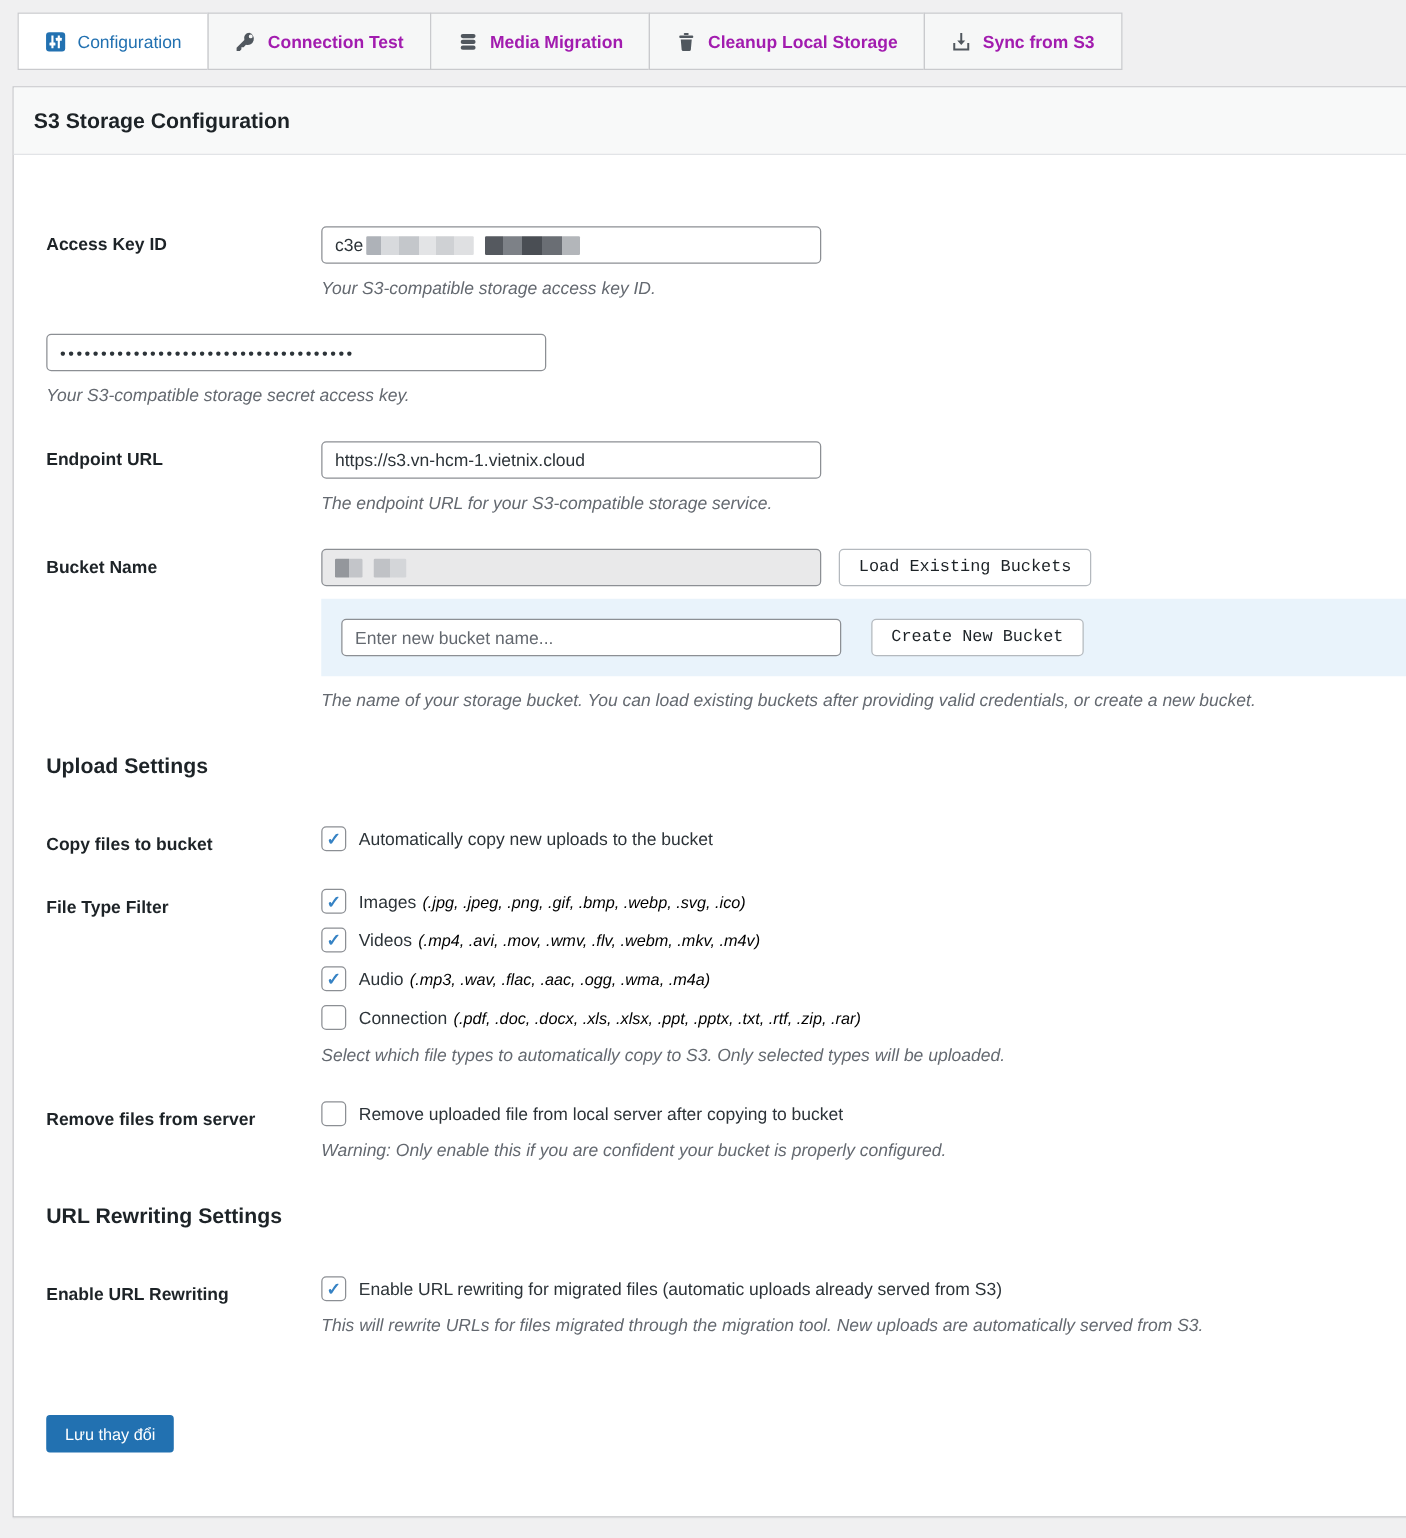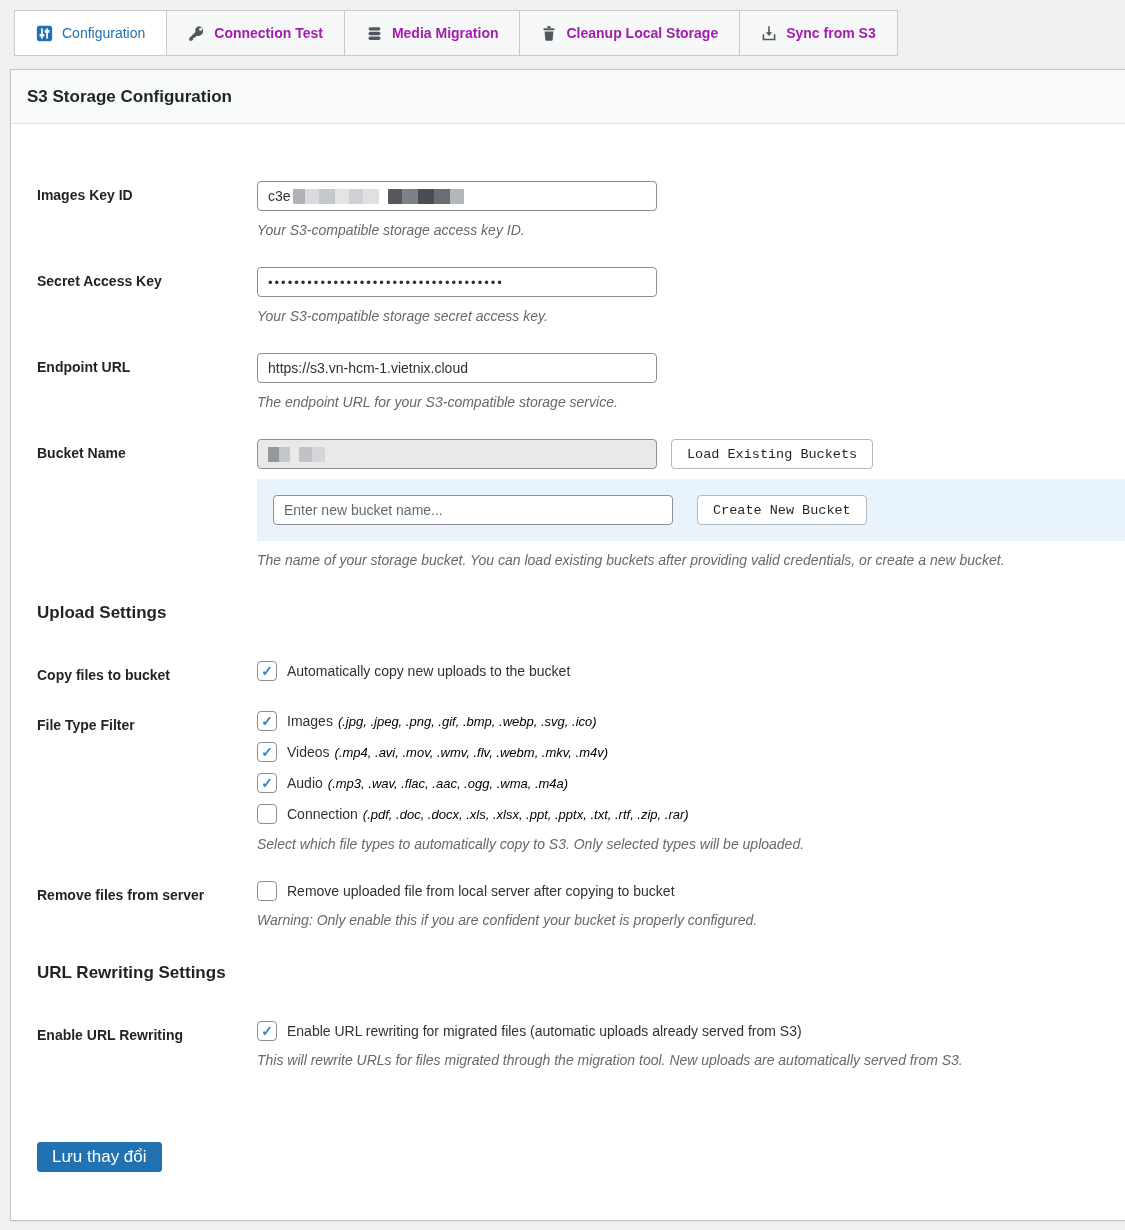--- a/index.html
+++ b/index.html
@@ -81,23 +81,23 @@
     width: 20px; height: 20px; flex: 0 0 20px;
     border: 1px solid #8c8f94; border-radius: 4px; background: #fff;
     display: flex; align-items: center; justify-content: center;
   }
   .wp-checkbox.checked::after { content: "✓"; color: #3582c4; font-weight: bold; font-size: 14px; line-height: 1; }
   .check-label { font-size: 14px; color: #2c3338; }
   .ext { font-size: 13px; font-style: italic; color: #000000; margin-left: 5px; }
   .filetype-list .check-row { margin-bottom: 11px; }
   
   .btn-primary {
-    margin-top: 45px; height: 30px; padding: 0 14px;
+    margin-top: 35px; height: 30px; padding: 0 14px;
     background: #2271b1; border: 1px solid #2271b1; border-radius: 3px;
-    color: #fff; font-size: 17px; cursor: pointer;
+    color: #fff; font-size: 13px; cursor: pointer;
     font-family: "Liberation Sans", sans-serif;
   }
 </style>
 </head>
 <body>
 
 <div class="tabbar">
   <div class="tab active">
     <span class="tab-icon">
       <svg width="17" height="17" viewBox="0 0 20 20">
@@ -150,34 +150,33 @@
 </div>
 
 <div class="panel">
   <div class="panel-header">
     <h2>S3 Storage Configuration</h2>
   </div>
   <div class="panel-body">
 
     
     <div class="form-row">
-      <div class="row-label">Images Key ID</div>
+      <div class="row-label">Access Key ID</div>
       <div class="row-field">
         <div class="text-input">
           <span>c3e</span>
           <span class="mosaic m-light"></span>
           <span class="mosaic m-dark"></span>
         </div>
         <p class="desc">Your S3-compatible storage access key ID.</p>
       </div>
     </div>
 
     
     <div class="form-row">
-      <div class="row-label">Secret Access Key</div>
       <div class="row-field">
         <div class="text-input">
           <span class="dots">••••••••••••••••••••••••••••••••••••</span>
         </div>
         <p class="desc">Your S3-compatible storage secret access key.</p>
       </div>
     </div>
 
     
     <div class="form-row">

